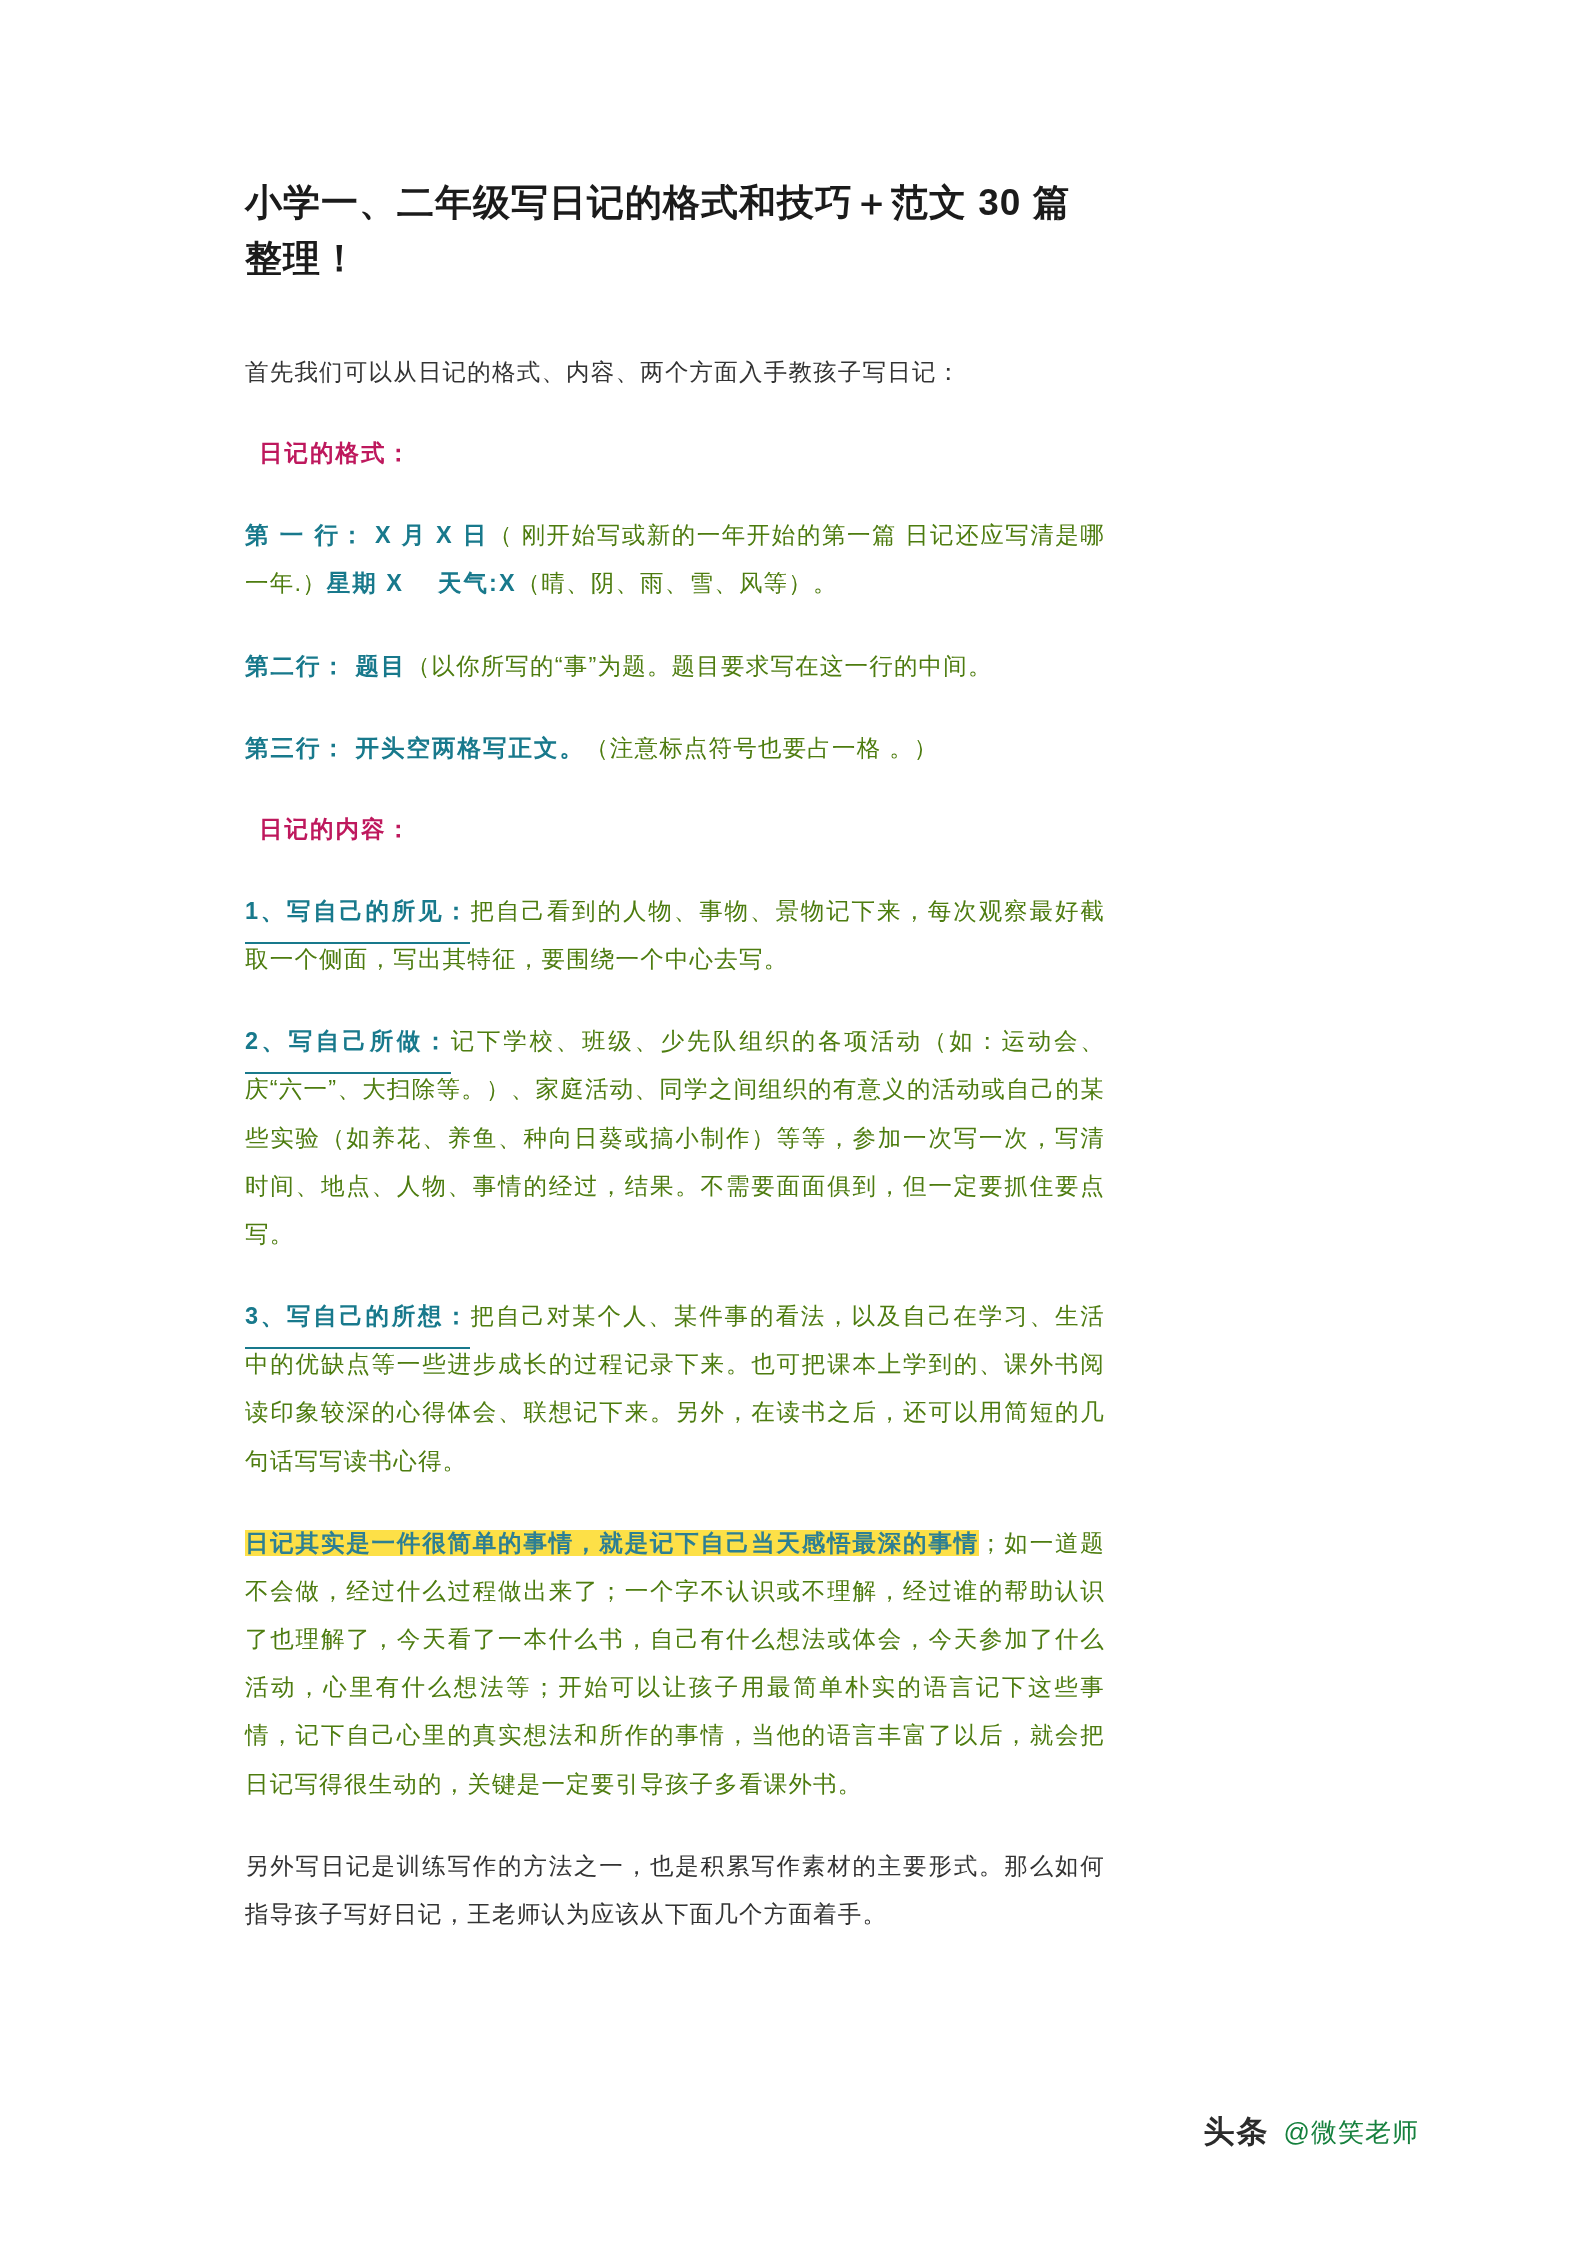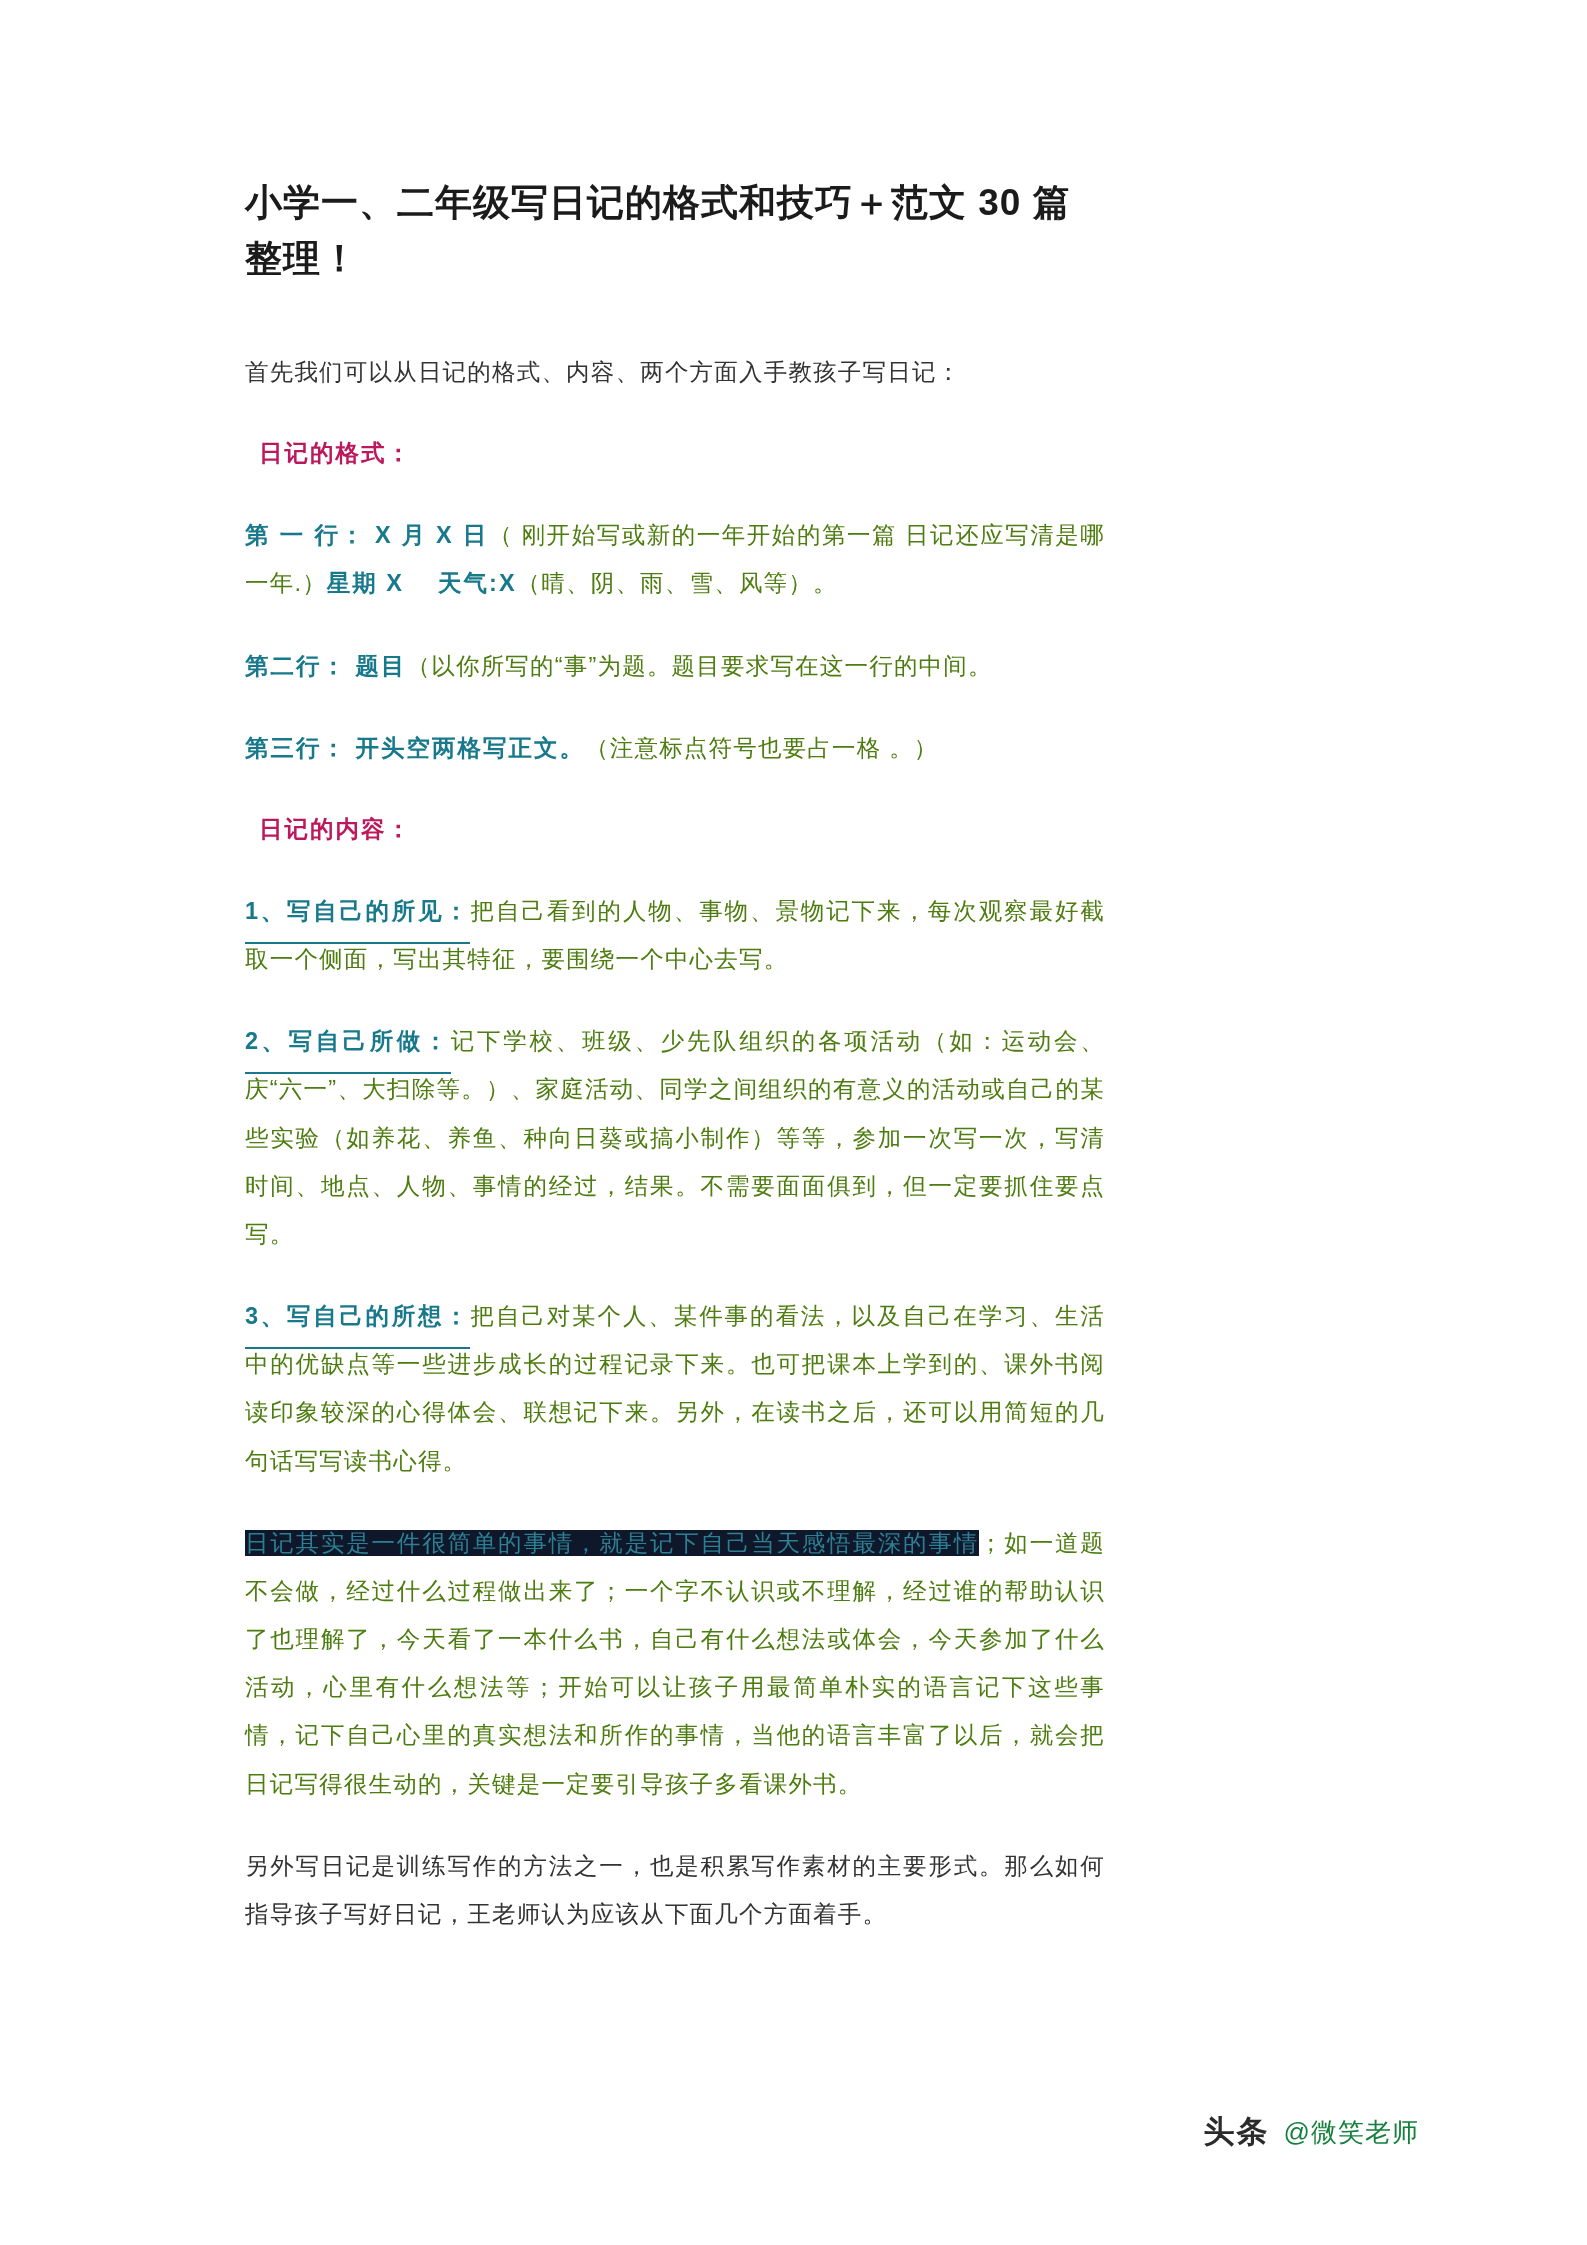--- a/index.html
+++ b/index.html
@@ -53,22 +53,23 @@
     letter-spacing: 2px;
   }
   .lead-teal-underline {
     color: #18798c;
     font-weight: 700;
     letter-spacing: 2px;
     border-bottom: 2px solid #18798c;
     padding-bottom: 18px;
   }
   .hl {
-    background: #0f172a;
+    background: #fde047;
     color: #2d7f93;
+    font-weight: bold;
   }
   .body-text {
     color: #4d7c0f;
   }
   .footer {
     position: absolute;
     right: 168px;
     bottom: 92px;
     display: flex;
     align-items: center;

